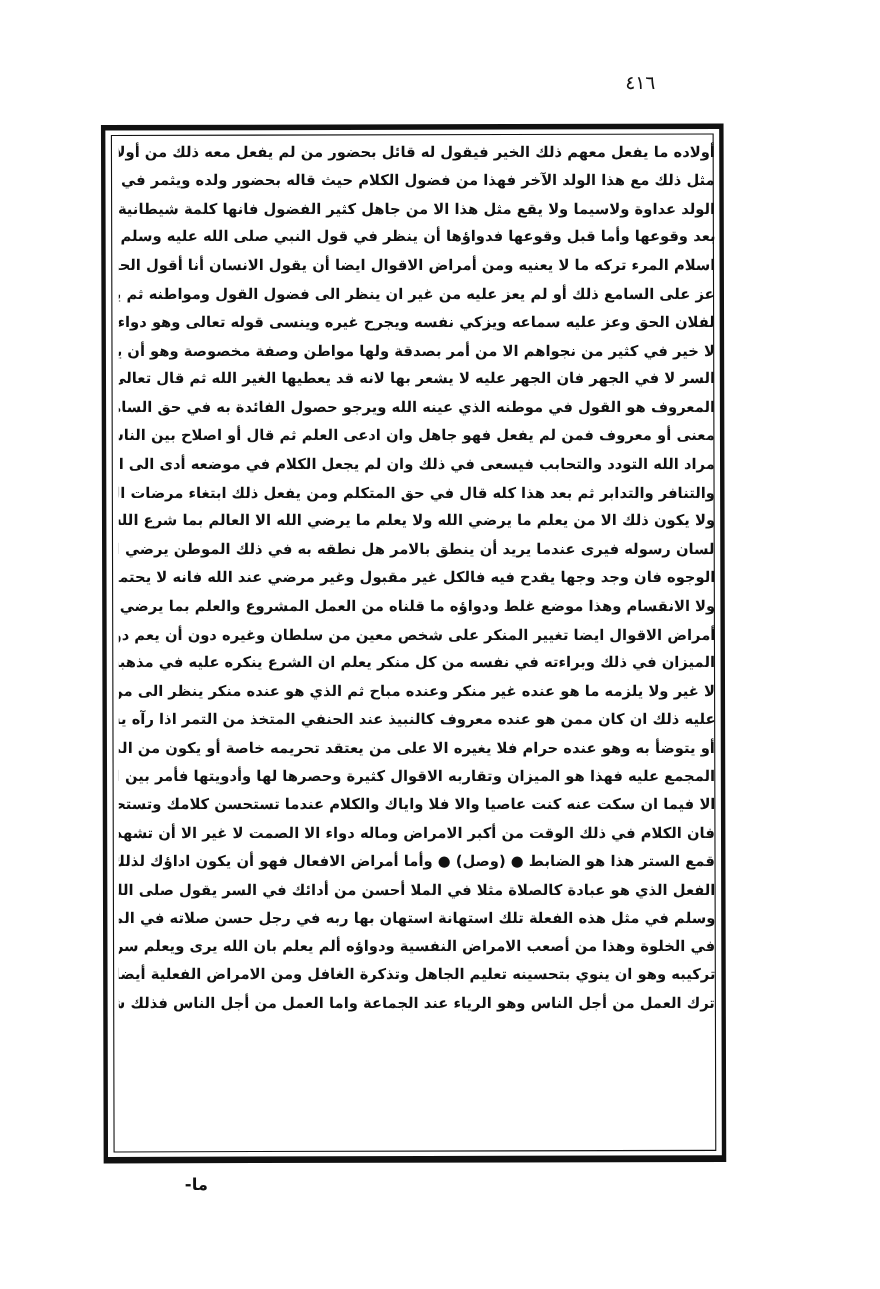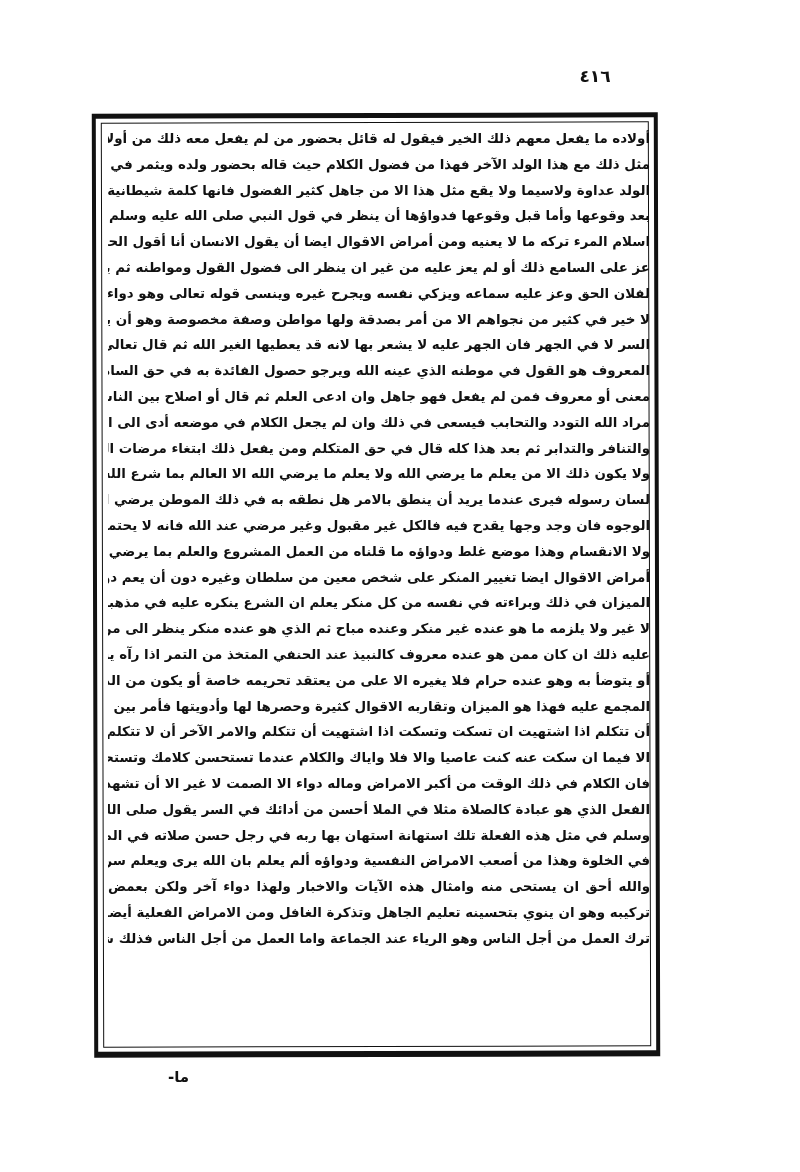--- a/index.html
+++ b/index.html
@@ -11,25 +11,25 @@
       width: 800px;
       height: 1172px;
       position: relative;
       overflow: hidden;
       font-family: "DejaVu Sans", sans-serif;
       color: #111111;
     }
     .page-number {
       position: absolute;
       top: 66px;
-      left: 565px;
+      left: 552px;
       width: 60px;
       text-align: center;
       font-size: 17px;
-      font-weight: bold;
+      font-weight: normal;
       direction: rtl;
       letter-spacing: 1px;
     }
     .frame-outer {
       position: absolute;
       left: 93px;
       top: 113px;
       width: 566px;
       height: 944px;
       border: 4px solid #111111;
@@ -103,24 +103,23 @@
   <span class="text-line">ولا يكون ذلك الا من يعلم ما يرضي الله ولا يعلم ما يرضي الله الا العالم بما شرع الله في كتابه وعلى</span>
   <span class="text-line">لسان رسوله فيرى عندما يريد أن ينطق بالامر هل نطقه به في ذلك الموطن يرضي الله من جميع</span>
   <span class="text-line">الوجوه فان وجد وجها يقدح فيه فالكل غير مقبول وغير مرضي عند الله فانه لا يحتمل التجزي</span>
   <span class="text-line">ولا الانقسام وهذا موضع غلط ودواؤه ما قلناه من العمل المشروع والعلم بما يرضي الله ومن</span>
   <span class="text-line">أمراض الاقوال ايضا تغيير المنكر على شخص معين من سلطان وغيره دون أن يعم دواؤه معرفة</span>
   <span class="text-line">الميزان في ذلك وبراءته في نفسه من كل منكر يعلم ان الشرع ينكره عليه في مذهبه واجتهاده</span>
   <span class="text-line">لا غير ولا يلزمه ما هو عنده غير منكر وعنده مباح ثم الذي هو عنده منكر ينظر الى من يغير</span>
   <span class="text-line">عليه ذلك ان كان ممن هو عنده معروف كالنبيذ عند الحنفي المتخذ من التمر اذا رآه يشربه</span>
   <span class="text-line">أو يتوضأ به وهو عنده حرام فلا يغيره الا على من يعتقد تحريمه خاصة أو يكون من المنكر</span>
   <span class="text-line">المجمع عليه فهذا هو الميزان وتقاربه الاقوال كثيرة وحصرها لها وأدويتها فأمر بين الواحد</span>
-  <span class="text-line">أن تتكلم اذا اشتهيت ان تسكت وتسكت اذا اشتهيت أن تتكلم والامر الآخر أن لا تتكلم</span>
   <span class="text-line">الا فيما ان سكت عنه كنت عاصيا والا فلا واياك والكلام عندما تستحسن كلامك وتستحليه</span>
   <span class="text-line">فان الكلام في ذلك الوقت من أكبر الامراض وماله دواء الا الصمت لا غير الا أن تشهد على</span>
+  <span class="text-line">قمع الستر هذا هو الضابط ● (وصل) ● وأما أمراض الافعال فهو أن يكون اداؤك لذلك</span>
   <span class="text-line">الفعل الذي هو عبادة كالصلاة مثلا في الملا أحسن من أدائك في السر يقول صلى الله عليه</span>
   <span class="text-line">وسلم في مثل هذه الفعلة تلك استهانة استهان بها ربه في رجل حسن صلاته في الملا وأساءها</span>
   <span class="text-line">في الخلوة وهذا من أصعب الامراض النفسية ودواؤه ألم يعلم بان الله يرى ويعلم سركم وجهركم</span>
-  <span class="text-line">والله أحق ان يستحى منه وامثال هذه الآيات والاخبار ولهذا دواء آخر ولكن بعمض</span>
   <span class="text-line">تركيبه وهو ان ينوي بتحسينه تعليم الجاهل وتذكرة الغافل ومن الامراض الفعلية أيضا</span>
   <span class="text-line">ترك العمل من أجل الناس وهو الرياء عند الجماعة واما العمل من أجل الناس فذلك شرك</span>
 </div>
 
 <div class="footer-mark">ما-</div>
 
 </body></html>

